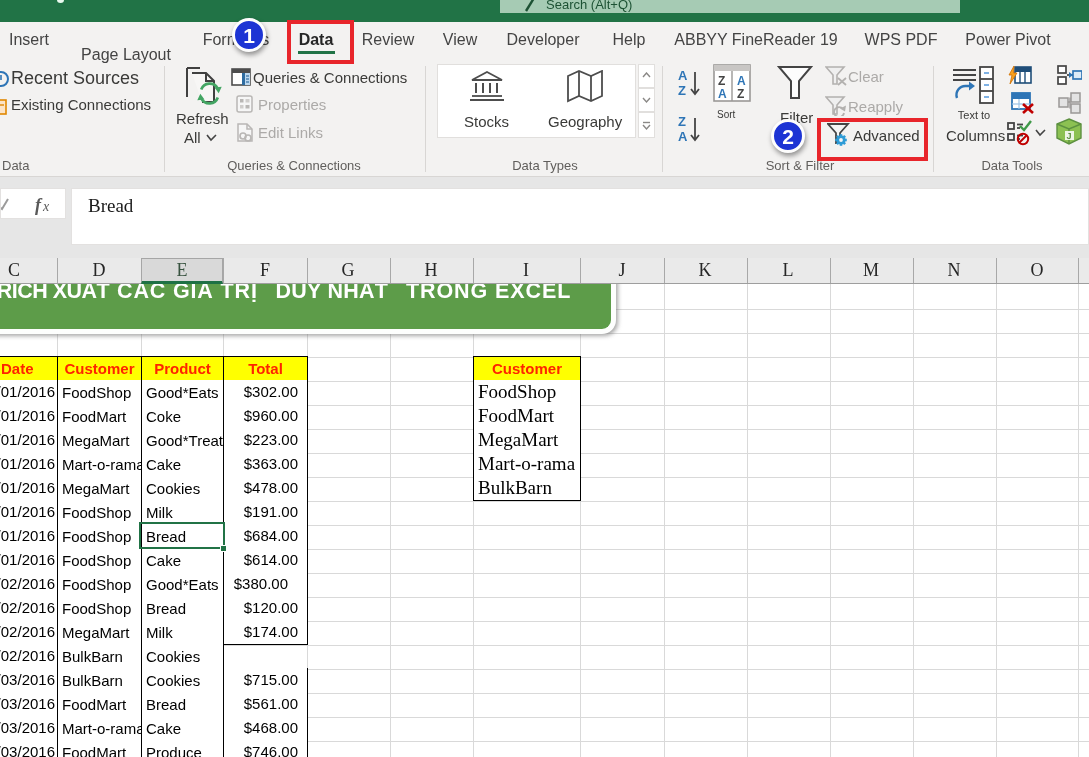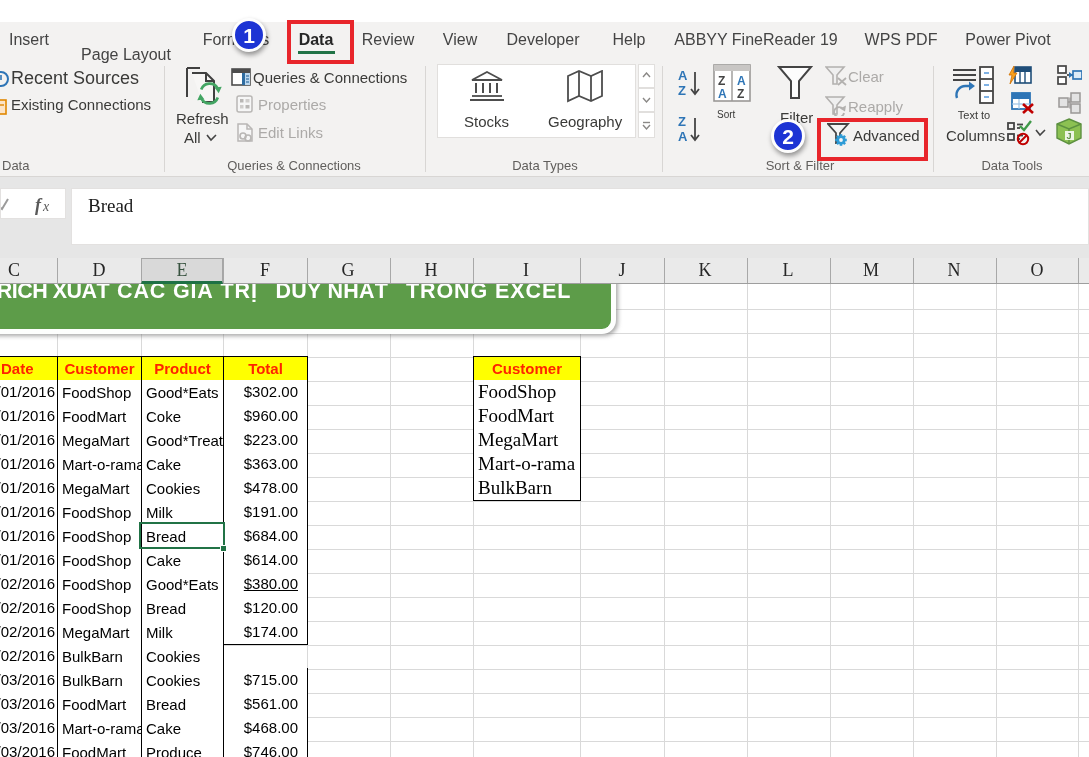--- a/index.html
+++ b/index.html
@@ -123,21 +123,21 @@
 <div class="cell" style="left:141px;top:548px;width:83px;height:25px;background:#fff;border:1.4px solid #000;font-size:15px;color:#000;display:flex;align-items:center;border-top:none;padding-left:4px;">Cake</div>
 <div class="cell" style="left:223px;top:548px;width:85px;height:25px;background:#fff;border:1.4px solid #000;font-size:15px;color:#000;display:flex;align-items:center;border-top:none;">
         <span style="position:absolute;right:9px;top:3px;">$614.00</span>
       </div>
 <div class="cell" style="left:0px;top:572px;width:58px;height:25px;background:#fff;border:1.4px solid #000;font-size:15px;color:#000;display:flex;align-items:center;border-left:none;border-top:none;">
         <span style="position:absolute;right:2px;top:3px;">/02/2016</span>
       </div>
 <div class="cell" style="left:57px;top:572px;width:85px;height:25px;background:#fff;border:1.4px solid #000;font-size:15px;color:#000;display:flex;align-items:center;border-top:none;padding-left:4px;">FoodShop</div>
 <div class="cell" style="left:141px;top:572px;width:83px;height:25px;background:#fff;border:1.4px solid #000;font-size:15px;color:#000;display:flex;align-items:center;border-top:none;padding-left:4px;">Good*Eats</div>
 <div class="cell" style="left:223px;top:572px;width:85px;height:25px;background:#fff;border:1.4px solid #000;font-size:15px;color:#000;display:flex;align-items:center;border-top:none;">
-        <span style="position:absolute;right:9px;top:3px;text-decoration:underline;">$380.00</span>
+        <span style="position:absolute;right:19px;top:3px;">$380.00</span>
       </div>
 <div class="cell" style="left:0px;top:596px;width:58px;height:25px;background:#fff;border:1.4px solid #000;font-size:15px;color:#000;display:flex;align-items:center;border-left:none;border-top:none;">
         <span style="position:absolute;right:2px;top:3px;">/02/2016</span>
       </div>
 <div class="cell" style="left:57px;top:596px;width:85px;height:25px;background:#fff;border:1.4px solid #000;font-size:15px;color:#000;display:flex;align-items:center;border-top:none;padding-left:4px;">FoodShop</div>
 <div class="cell" style="left:141px;top:596px;width:83px;height:25px;background:#fff;border:1.4px solid #000;font-size:15px;color:#000;display:flex;align-items:center;border-top:none;padding-left:4px;">Bread</div>
 <div class="cell" style="left:223px;top:596px;width:85px;height:25px;background:#fff;border:1.4px solid #000;font-size:15px;color:#000;display:flex;align-items:center;border-top:none;">
         <span style="position:absolute;right:9px;top:3px;">$120.00</span>
       </div>
 <div class="cell" style="left:0px;top:620px;width:58px;height:25px;background:#fff;border:1.4px solid #000;font-size:15px;color:#000;display:flex;align-items:center;border-left:none;border-top:none;">
@@ -473,20 +473,28 @@
 <div class="abs" style="left:216.0px;top:9px;width:200px;text-align:center;font-size:16px;font-weight:bold;color:#262626;">Data</div>
 <div class="abs" style="left:288.0px;top:9px;width:200px;text-align:center;font-size:16px;color:#444;">Review</div>
 <div class="abs" style="left:360.0px;top:9px;width:200px;text-align:center;font-size:16px;color:#444;">View</div>
 <div class="abs" style="left:443.0px;top:9px;width:200px;text-align:center;font-size:16px;color:#444;">Developer</div>
 <div class="abs" style="left:529.0px;top:9px;width:200px;text-align:center;font-size:16px;color:#444;">Help</div>
 <div class="abs" style="left:656.0px;top:9px;width:200px;text-align:center;font-size:16px;color:#444;">ABBYY FineReader 19</div>
 <div class="abs" style="left:801.0px;top:9px;width:200px;text-align:center;font-size:16px;color:#444;">WPS PDF</div>
 <div class="abs" style="left:908.0px;top:9px;width:200px;text-align:center;font-size:16px;color:#444;">Power Pivot</div>
 <div class="abs" style="left:298px;top:29px;width:37px;height:3px;background:#217346;"></div>
 </div>
+<div class="abs" style="left:0;top:0;width:1089px;height:22px;background:#217346;z-index:9;">
+ <div class="abs" style="left:500px;top:0;width:460px;height:13px;background:#a6cbb4;"></div>
+ <svg class="abs" style="left:516px;top:0" width="180" height="13">
+   <line x1="10" y1="11" x2="18" y2="-2" stroke="#1d5234" stroke-width="2.4"></line>
+   <text x="30" y="9" font-size="13" fill="#1d5234">Search (Alt+Q)</text>
+ </svg>
+ <div class="abs" style="left:57px;top:-3px;width:7px;height:6px;border-radius:50%;background:#eafaef;"></div>
+</div>
 
 <div class="abs" style="left:287px;top:20px;width:67px;height:44px;border:4px solid #e8252b;z-index:10;"></div>
 <div class="abs" style="left:817px;top:118px;width:111px;height:43px;border:4px solid #e8252b;z-index:10;"></div>
 <div class="abs" style="left:232px;top:18px;width:34px;height:34px;border-radius:50%;background:#1d34d4;
  border:3px solid #fdfdfd;box-shadow:1px 3px 5px rgba(0,0,0,0.4);z-index:10;
  color:#fff;font-size:21px;font-weight:bold;text-align:center;line-height:29px;">1</div>
 <div class="abs" style="left:771px;top:119px;width:34px;height:34px;border-radius:50%;background:#1d34d4;
  border:3px solid #fdfdfd;box-shadow:1px 3px 5px rgba(0,0,0,0.4);z-index:10;
  color:#fff;font-size:21px;font-weight:bold;text-align:center;line-height:29px;">2</div>
 

